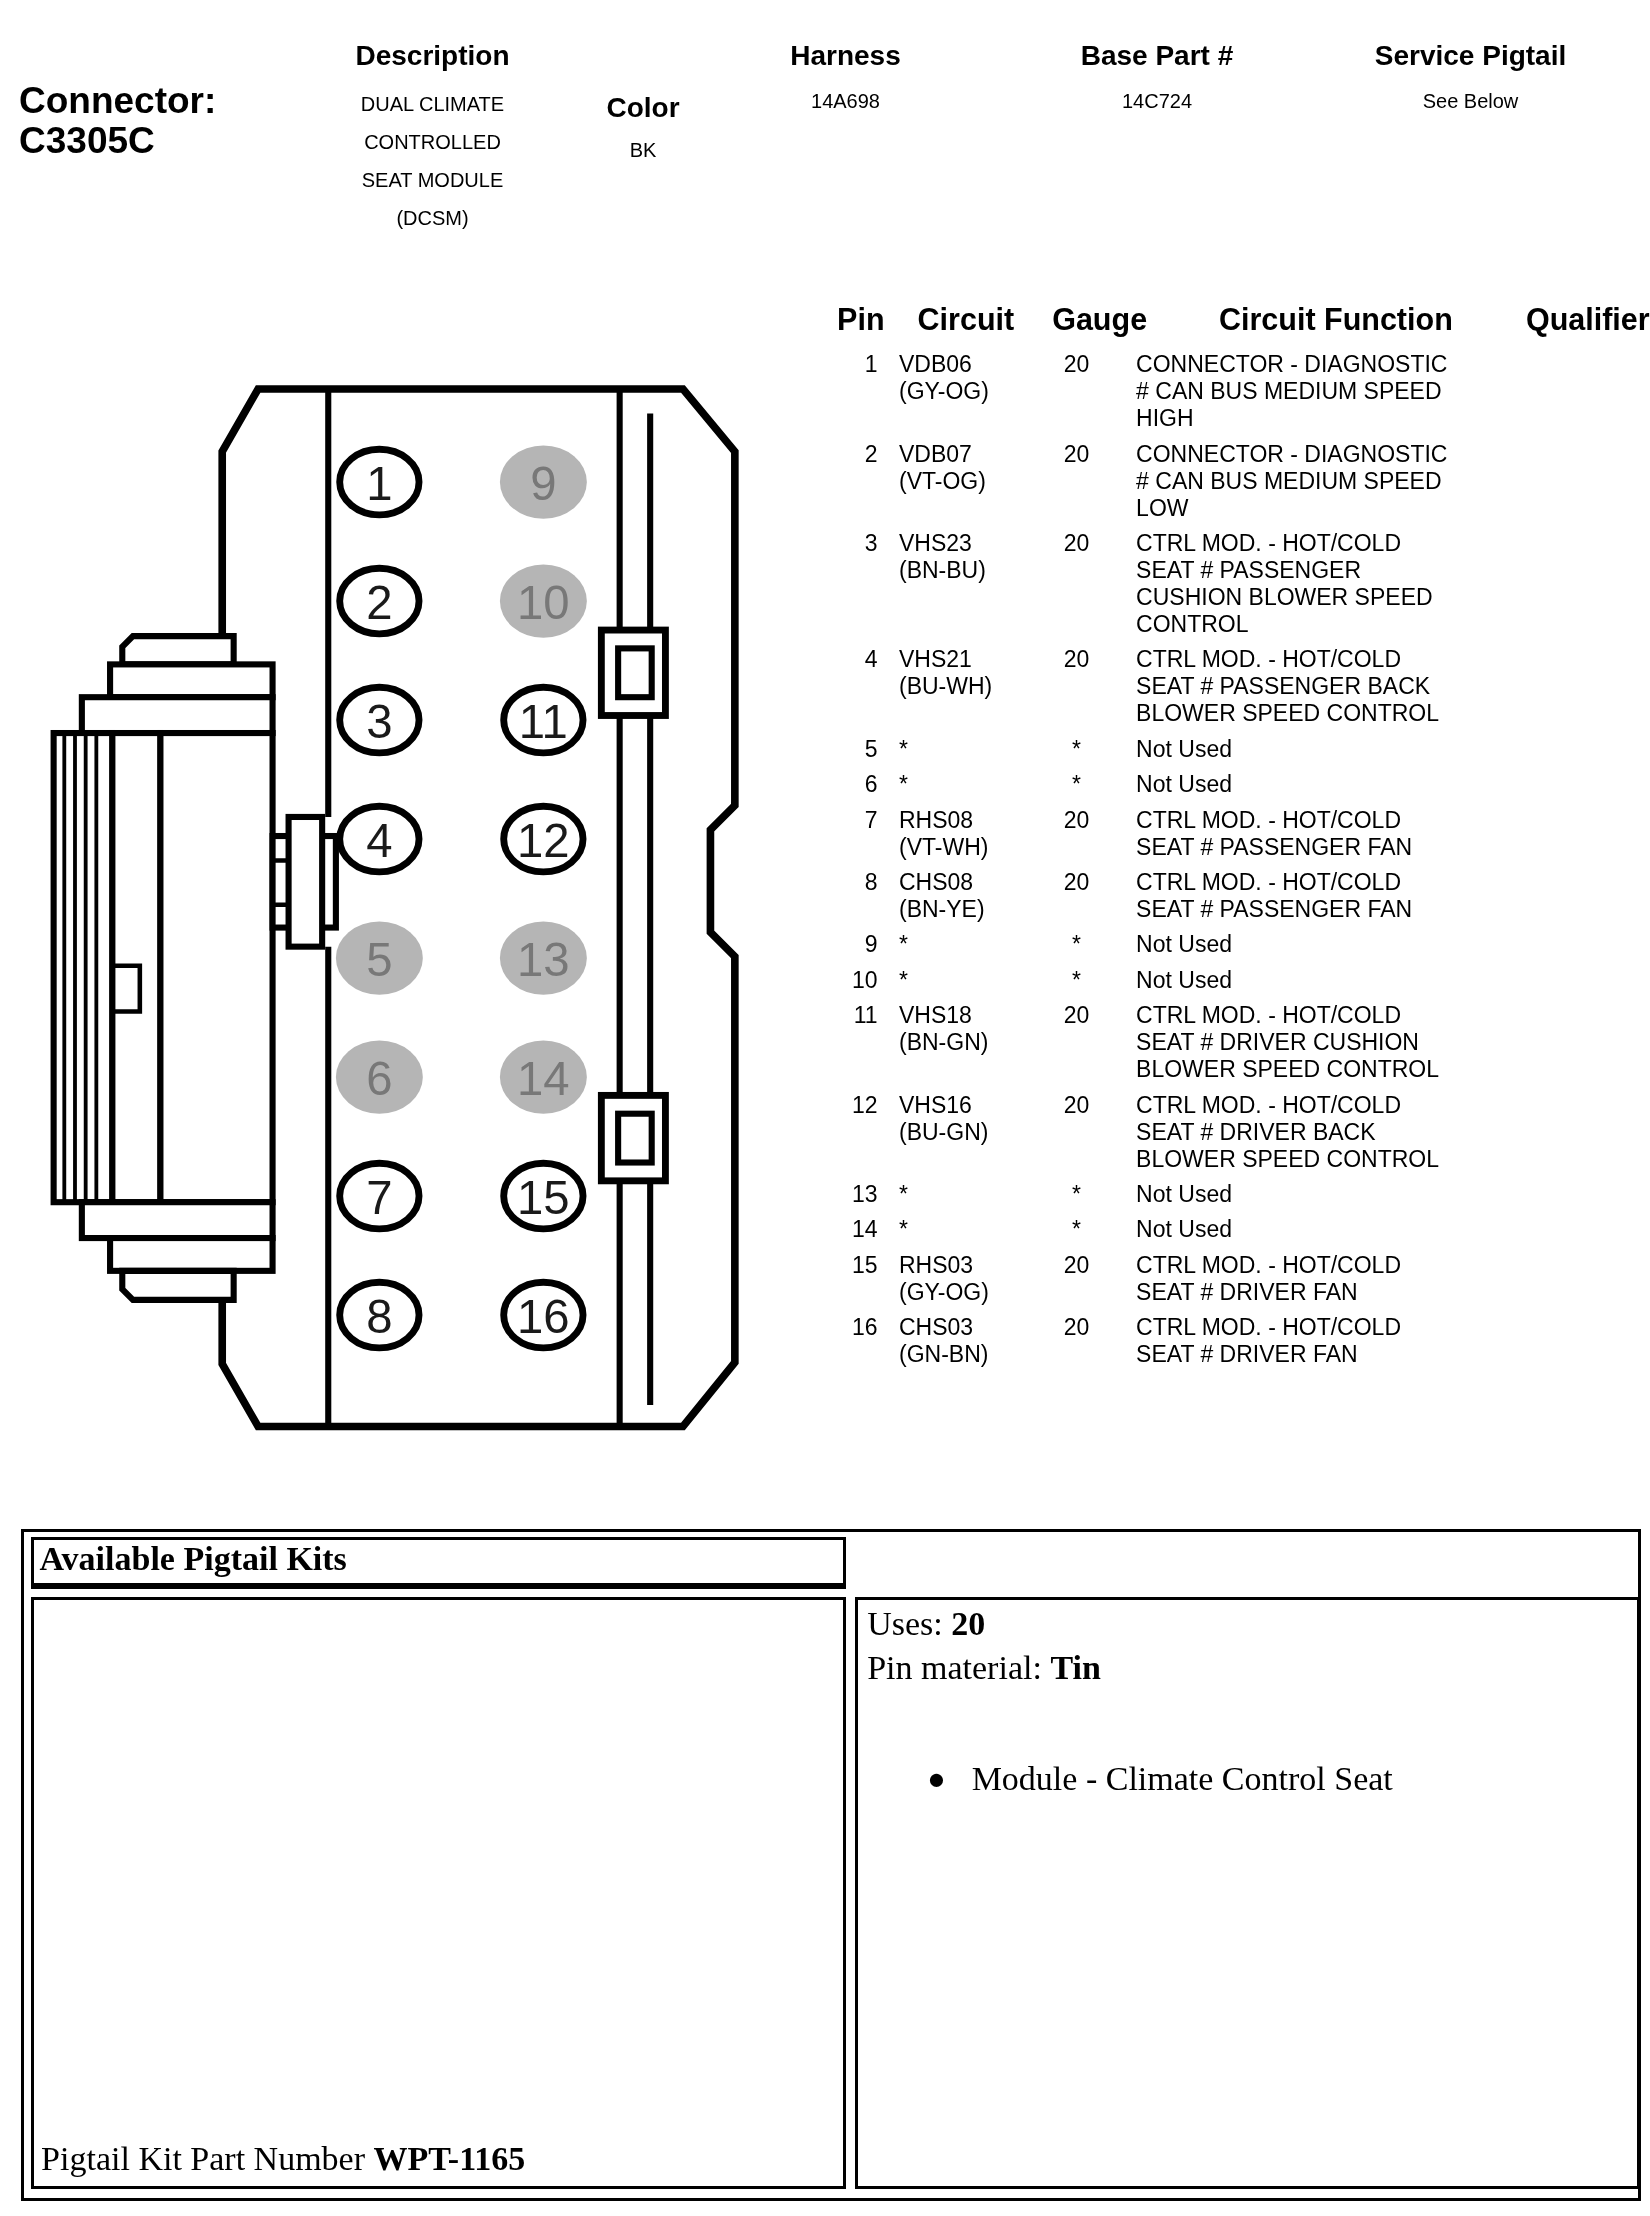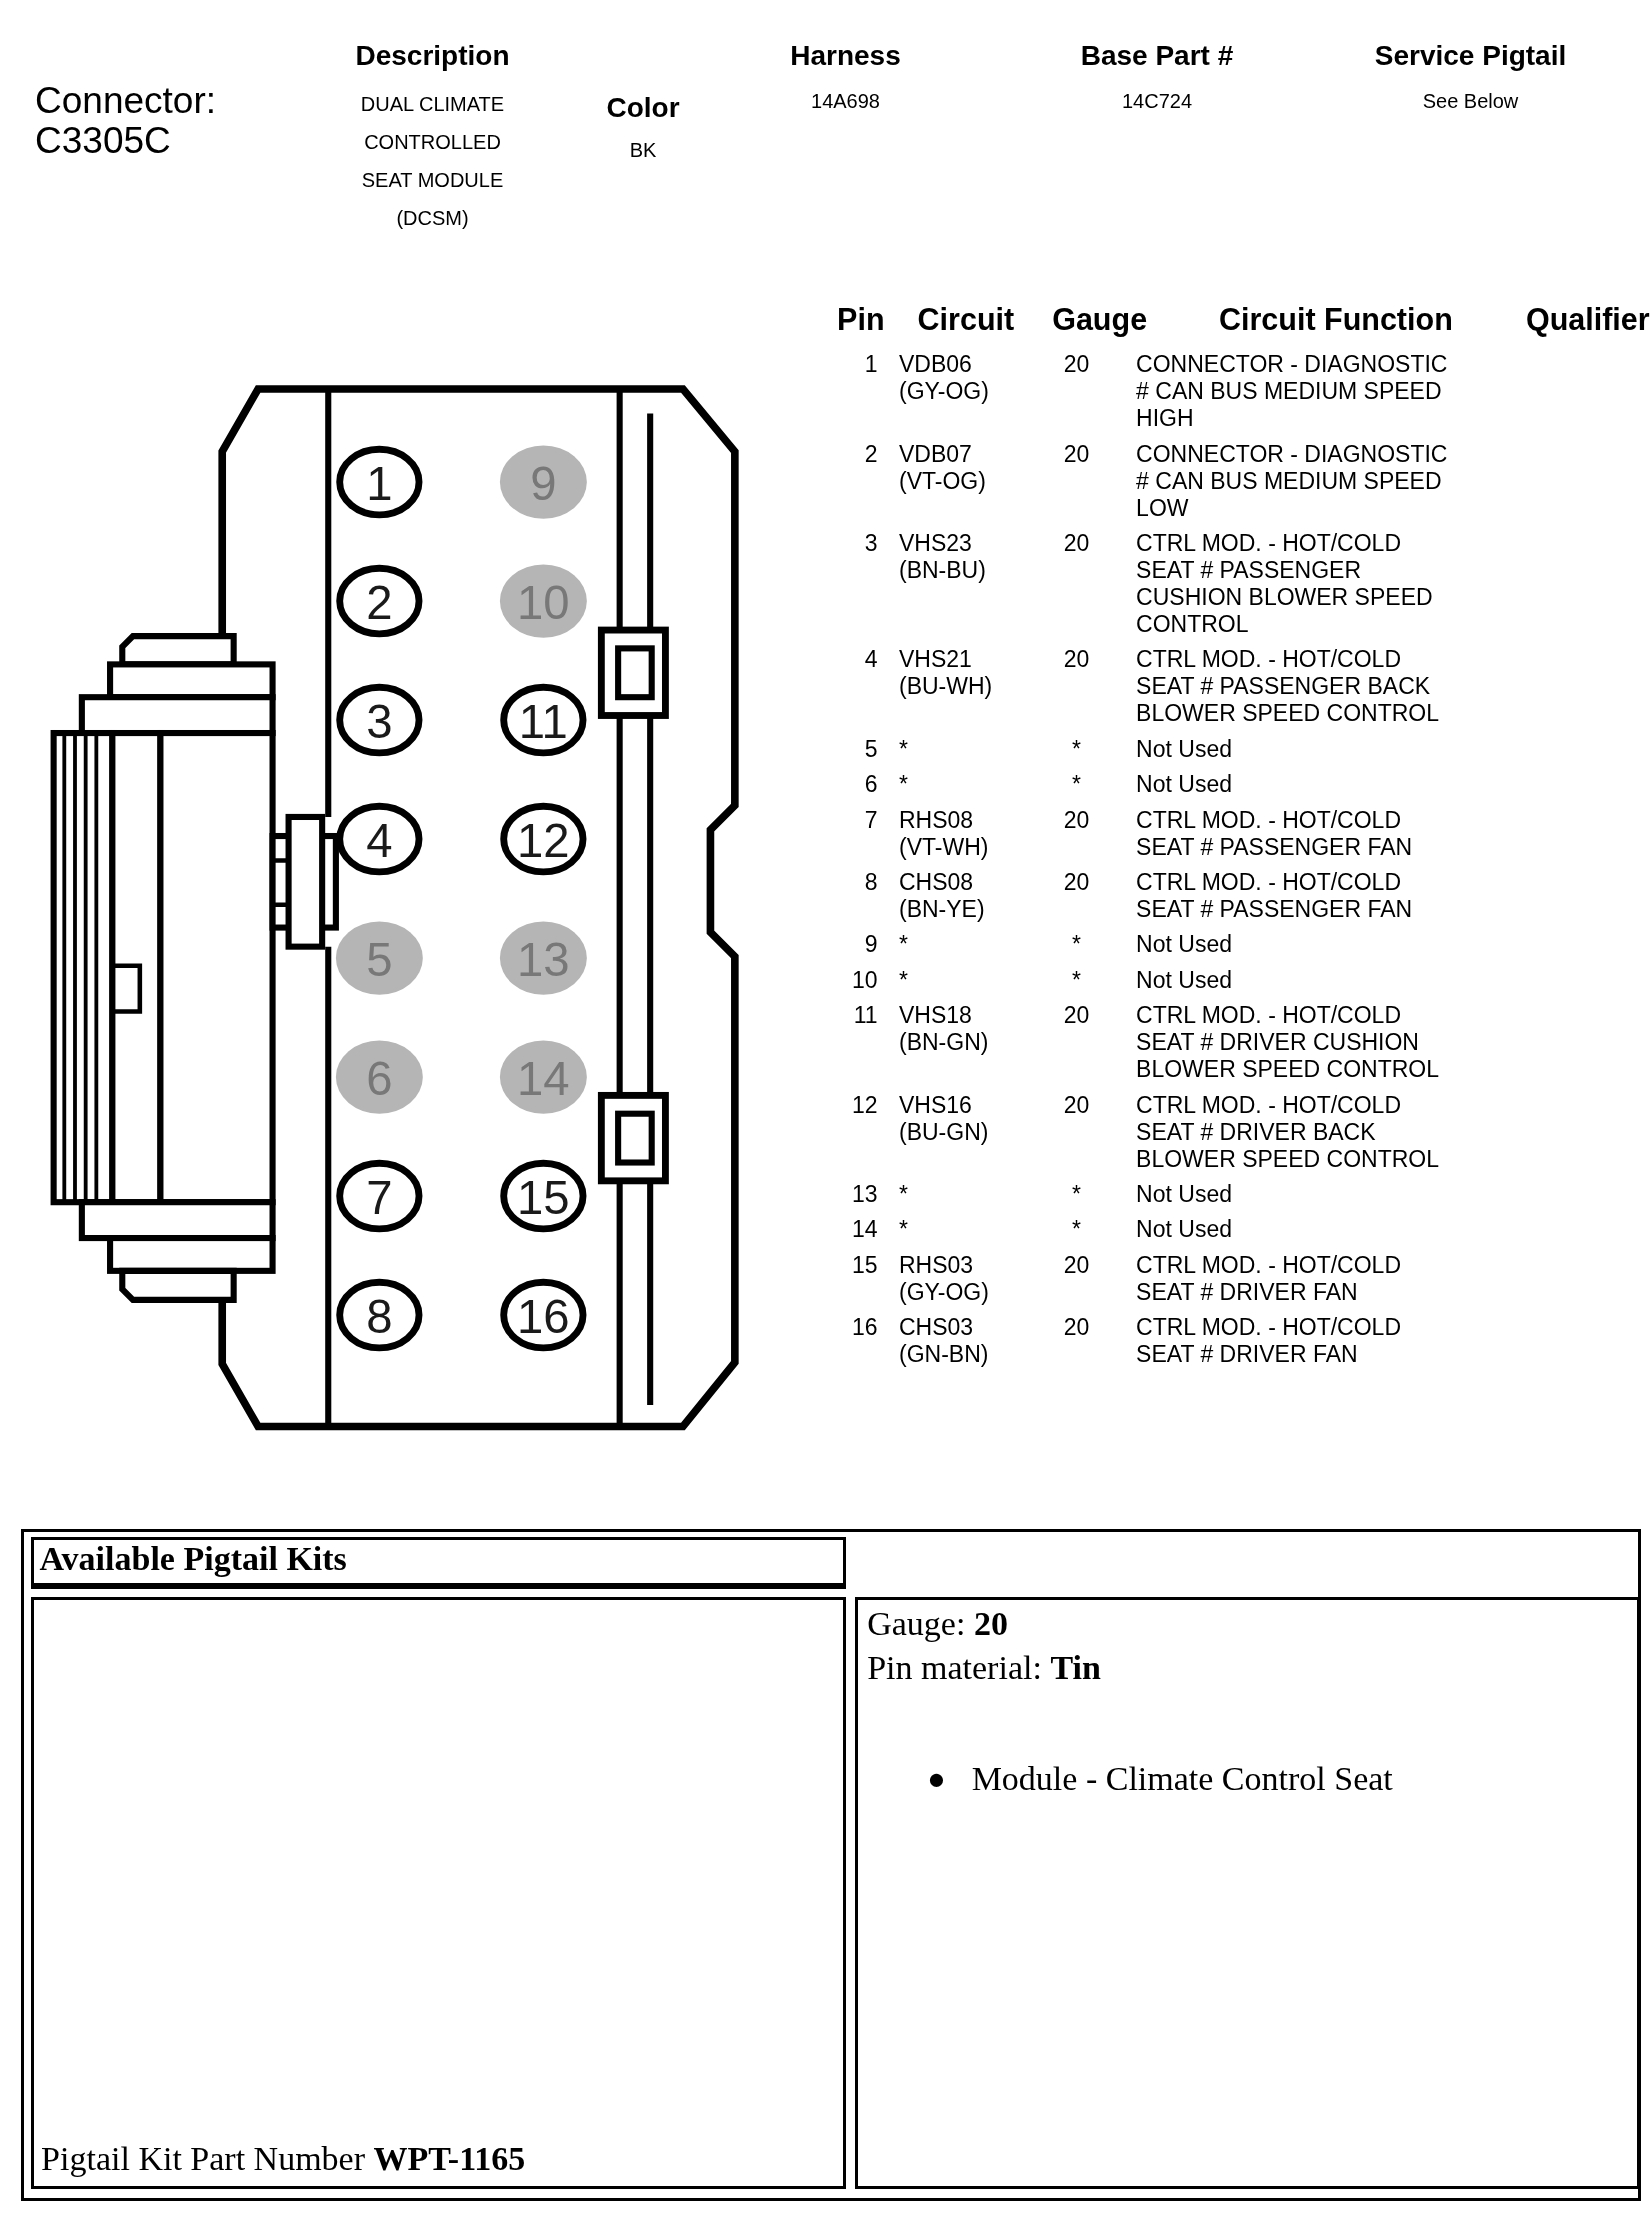--- a/index.html
+++ b/index.html
@@ -1,20 +1,20 @@
 <!DOCTYPE html>
 <html style="font-size:12.2px"><head>
 <meta charset="utf-8">
 <style>
   html,body{margin:0;padding:0;background:#fff;}
   .page{position:relative;width:1651px;height:2216px;background:#ffffff;
         font-family:"Liberation Sans",sans-serif;color:#000;overflow:hidden;}
 
   
-  .connector-title{position:absolute;left:35px;top:81px;font-size:37px;font-weight:normal;
+  .connector-title{position:absolute;left:19px;top:81px;font-size:37px;font-weight:bold;
                    line-height:40px;white-space:pre-line;}
   .hdr-label{position:absolute;font-size:28px;font-weight:bold;text-align:center;}
   .hdr-value{position:absolute;font-size:20px;text-align:center;white-space:pre-line;line-height:38px;}
   .w-desc{left:290px;width:285px;}
   .w-color{left:580px;width:126px;}
   .w-harness{left:756px;width:179px;}
   .w-base{left:1053px;width:208px;}
   .w-pigtail{left:1359px;width:223px;}
 
   
@@ -307,21 +307,21 @@
 
   <div class="lbox">
     <div class="kit-line">
       <span>Pigtail Kit Part Number</span>
       <span class="bold"> WPT-1165</span>
     </div>
   </div>
 
   <div class="rbox">
     <div>
-      <span>Gauge:</span>
+      <span>Uses:</span>
       <span class="bold"> 20</span>
     </div>
     <div>
       <span>Pin material:</span>
       <span class="bold"> Tin</span>
     </div>
     <div class="vlist">
       <span class="bullet">●</span>
       <span>Module - Climate Control Seat</span>
     </div>

